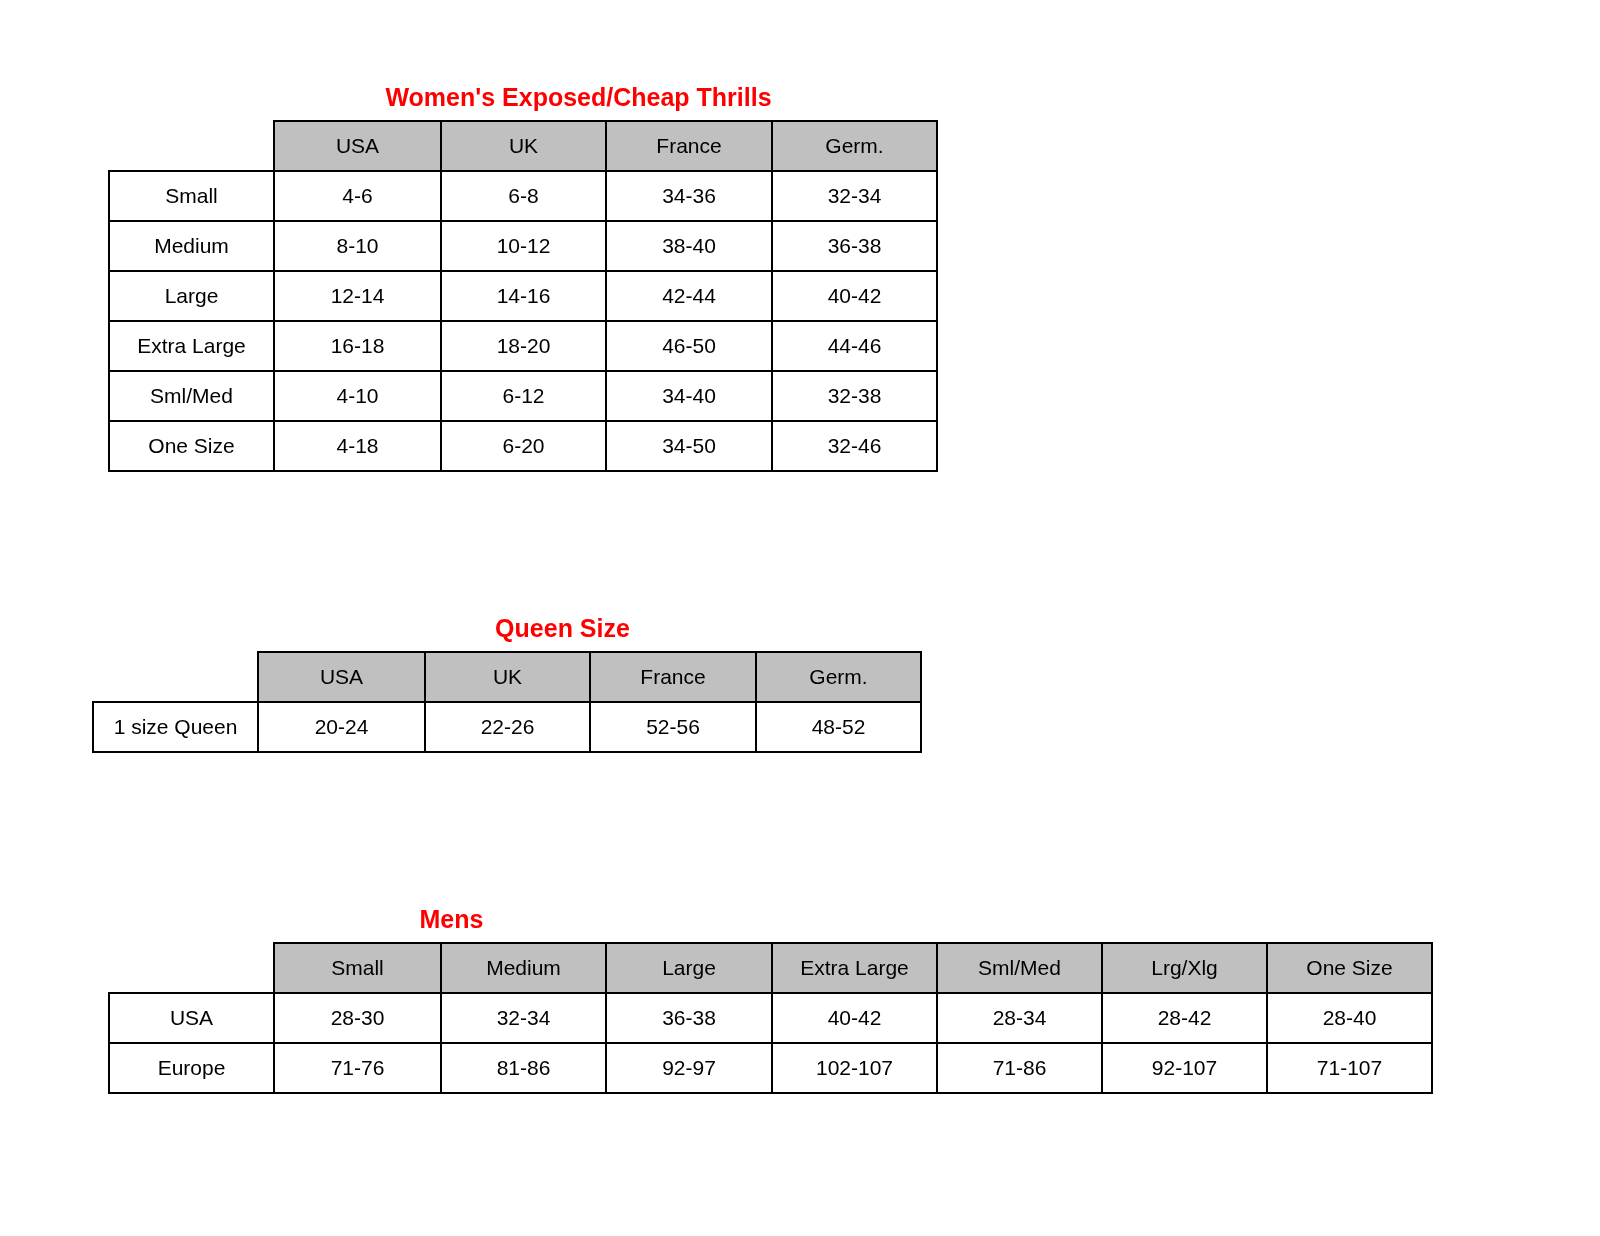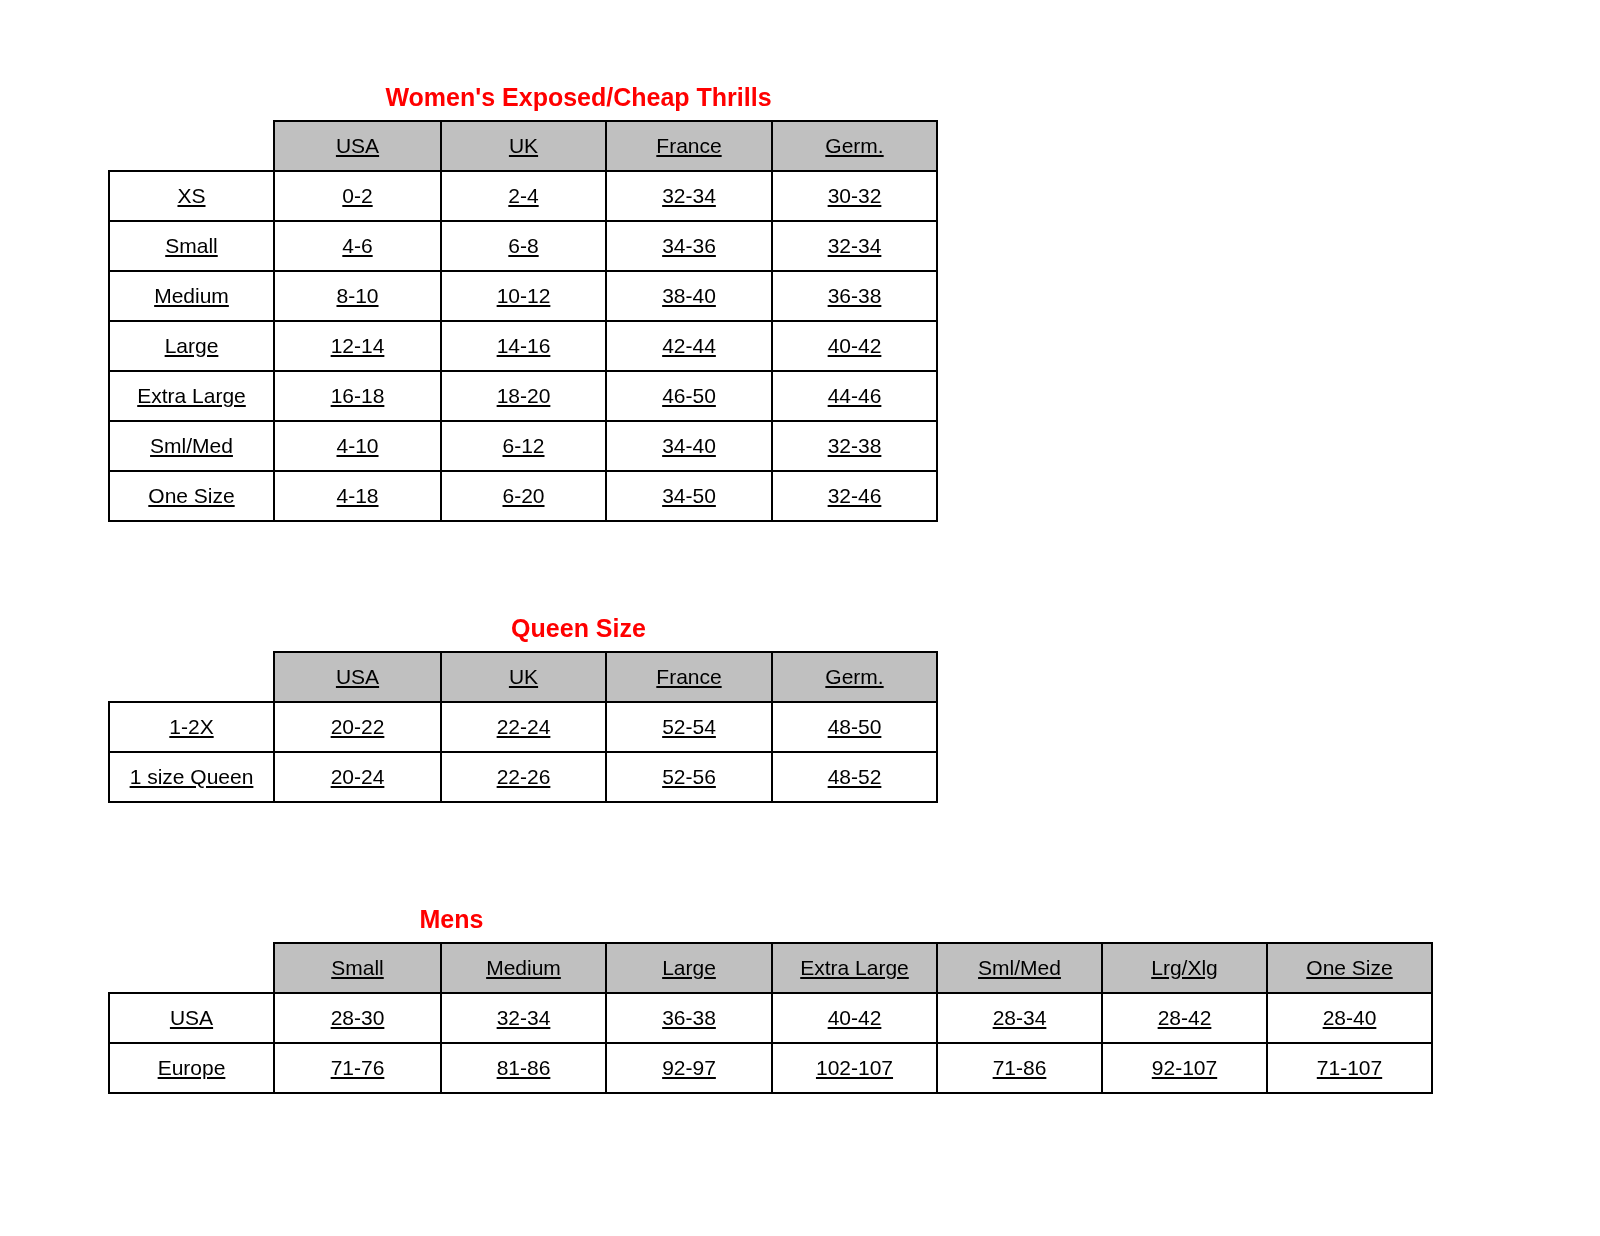--- a/index.html
+++ b/index.html
@@ -27,21 +27,20 @@
     color: #ff0000;
     font-weight: bold;
     font-size: 25px;
     margin: 0 0 8px 0;
     text-align: center;
     line-height: 1.1;
   }
   table.size-table {
     border-collapse: collapse;
     table-layout: fixed;
-    text-decoration: underline;
   }
   table.size-table td,
   table.size-table th {
     border: 2px solid #000000;
     font-size: 21px;
     font-weight: normal;
     text-align: center;
     vertical-align: middle;
     height: 48px;
     padding: 0 4px;
@@ -61,21 +60,21 @@
   
   #womens-section { left: 108px; top: 84px; }
   #womens-section .section-title { width: 827px; margin-left: 0; transform: translateX(57px); }
   #womens-table col.c0 { width: 165px; }
   #womens-table col.c1 { width: 167px; }
   #womens-table col.c2 { width: 165px; }
   #womens-table col.c3 { width: 166px; }
   #womens-table col.c4 { width: 165px; }
 
   
-  #queen-section { left: 108px; top: 615px; }
+  #queen-section { left: 92px; top: 615px; }
   #queen-section .section-title { width: 827px; transform: translateX(57px); }
   #queen-table col.c0 { width: 165px; }
   #queen-table col.c1 { width: 167px; }
   #queen-table col.c2 { width: 165px; }
   #queen-table col.c3 { width: 166px; }
   #queen-table col.c4 { width: 165px; }
 
   
   #mens-section { left: 108px; top: 906px; }
   #mens-section .section-title { width: 827px; transform: translateX(-70px); text-align: center; }
@@ -107,27 +106,20 @@
         <tr>
           <th class="corner"></th>
           <th>USA</th>
           <th>UK</th>
           <th>France</th>
           <th>Germ.</th>
         </tr>
       </thead>
       <tbody>
         <tr>
-          <td class="rowhead">XS</td>
-          <td>0-2</td>
-          <td>2-4</td>
-          <td>32-34</td>
-          <td>30-32</td>
-        </tr>
-        <tr>
           <td class="rowhead">Small</td>
           <td>4-6</td>
           <td>6-8</td>
           <td>34-36</td>
           <td>32-34</td>
         </tr>
         <tr>
           <td class="rowhead">Medium</td>
           <td>8-10</td>
           <td>10-12</td>
@@ -179,27 +171,20 @@
       <thead>
         <tr>
           <th class="corner"></th>
           <th>USA</th>
           <th>UK</th>
           <th>France</th>
           <th>Germ.</th>
         </tr>
       </thead>
       <tbody>
-        <tr>
-          <td class="rowhead">1-2X</td>
-          <td>20-22</td>
-          <td>22-24</td>
-          <td>52-54</td>
-          <td>48-50</td>
-        </tr>
         <tr>
           <td class="rowhead">1 size Queen</td>
           <td>20-24</td>
           <td>22-26</td>
           <td>52-56</td>
           <td>48-52</td>
         </tr>
       </tbody>
     </table>
   </div>

